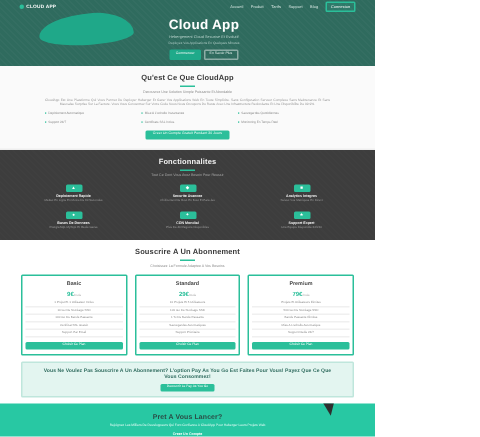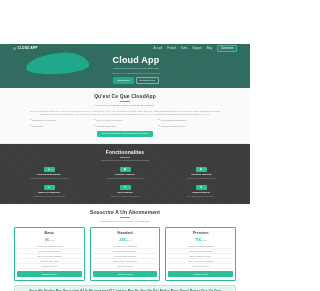--- a/index.html
+++ b/index.html
@@ -14,21 +14,20 @@
   .page { width:250px; height:291px; position:relative; overflow:hidden; }
 
   
   .hero {
     position:relative;
     height:44px;
     background:#2f6b5e;
     background-image:
       repeating-linear-gradient(45deg, rgba(255,255,255,.025) 0 1px, transparent 1px 3px);
     overflow:hidden;
-    margin-top:44px;
   }
   .navbar {
     position:relative; z-index:5;
     height:9px;
     display:flex; align-items:center;
     padding:0 13px;
   }
   .logo { display:flex; align-items:center; gap:1.5px; }
   .logo-mark {
     width:3px; height:3px; border-radius:50%;

